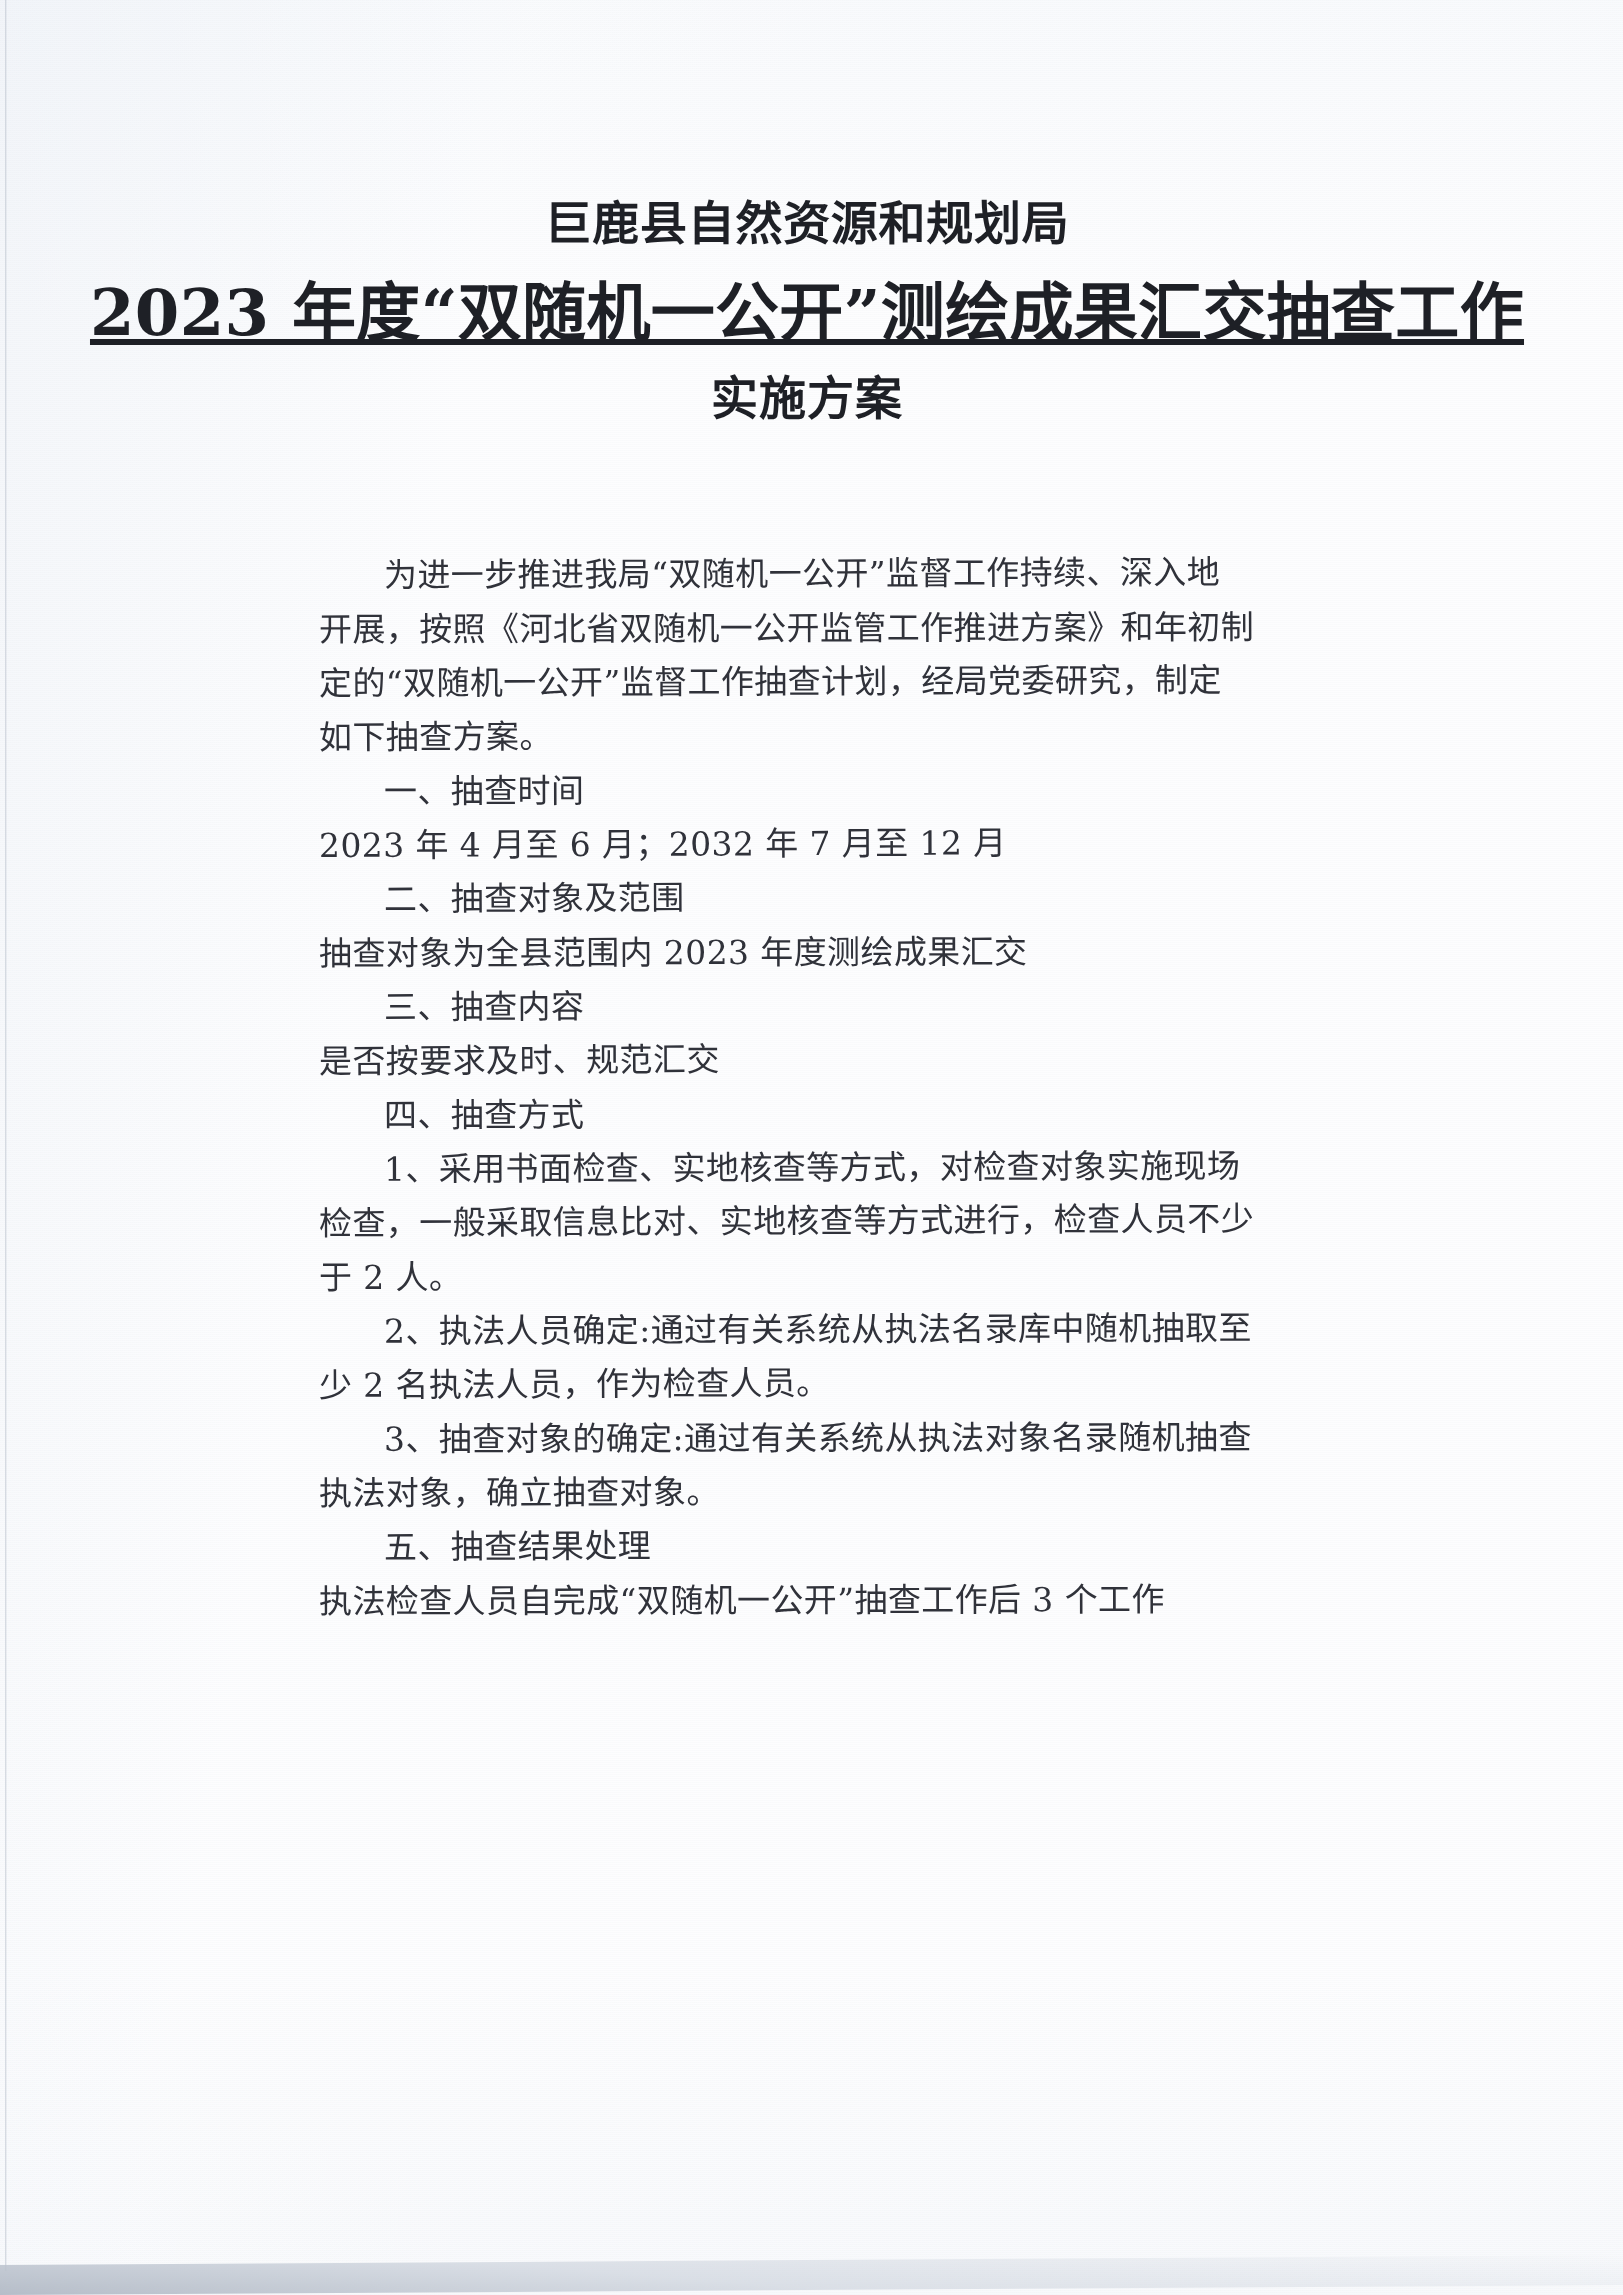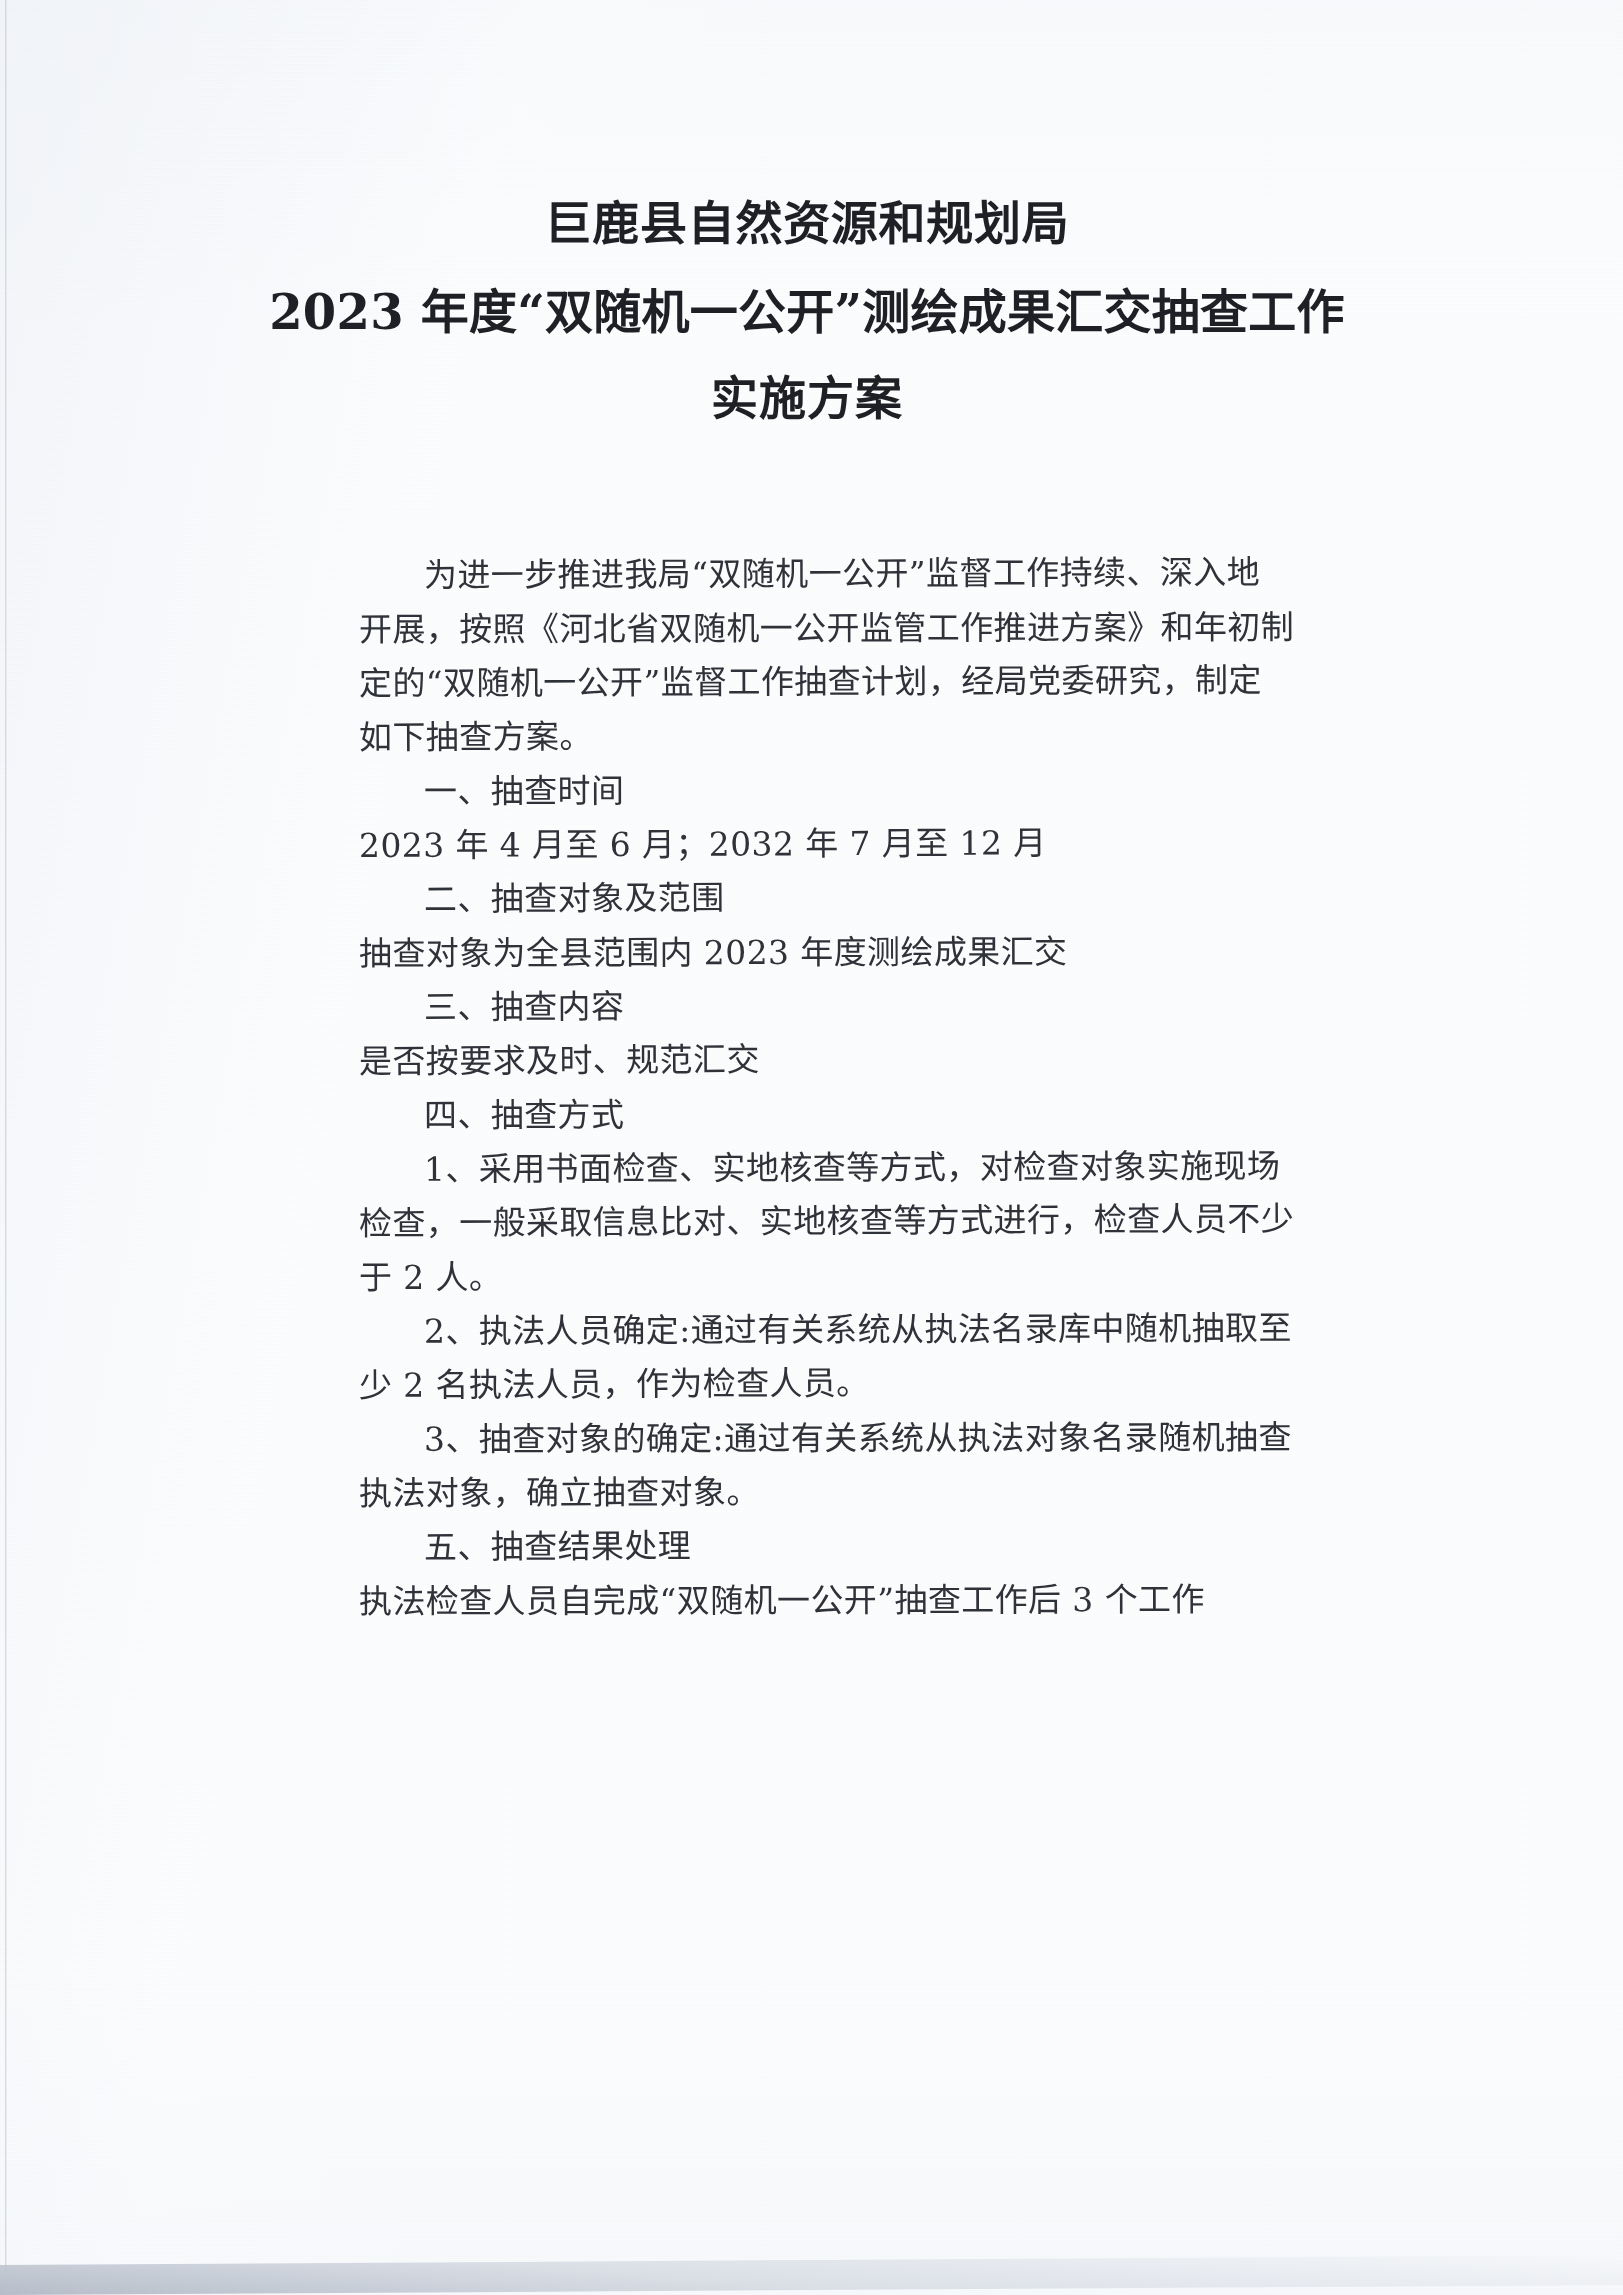--- a/index.html
+++ b/index.html
@@ -79,38 +79,38 @@
     letter-spacing: .02em;
   }
   .t1 {
     top: 192px;
     font-size: 47px;
     line-height: 63px;
     letter-spacing: .015em;
   }
   .t2 {
     top: 280px;
-    font-size: 48px;
+    font-size: 64px;
     line-height: 65px;
     letter-spacing: .005em;
+    text-decoration: underline;
   }
   .t3 {
     top: 367px;
     font-size: 47px;
     line-height: 63px;
     letter-spacing: .02em;
   }
 
   
   .body-block {
     position: absolute;
     left: 319px;
     top: 549px;
     width: 1055px;
-    margin-left: 40px;
   }
 
   .line {
     font-size: 33px;
     line-height: 54px;
     height: 54px;
     white-space: nowrap;
     color: #30323a;
     letter-spacing: .012em;
   }

